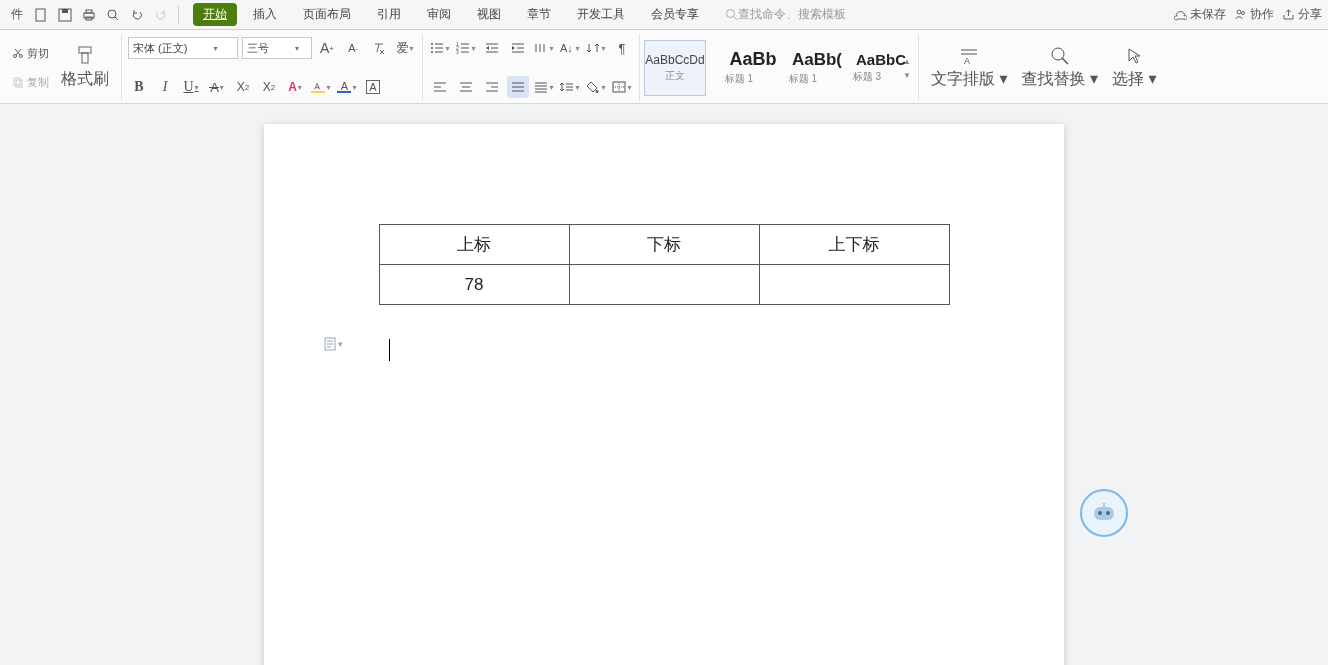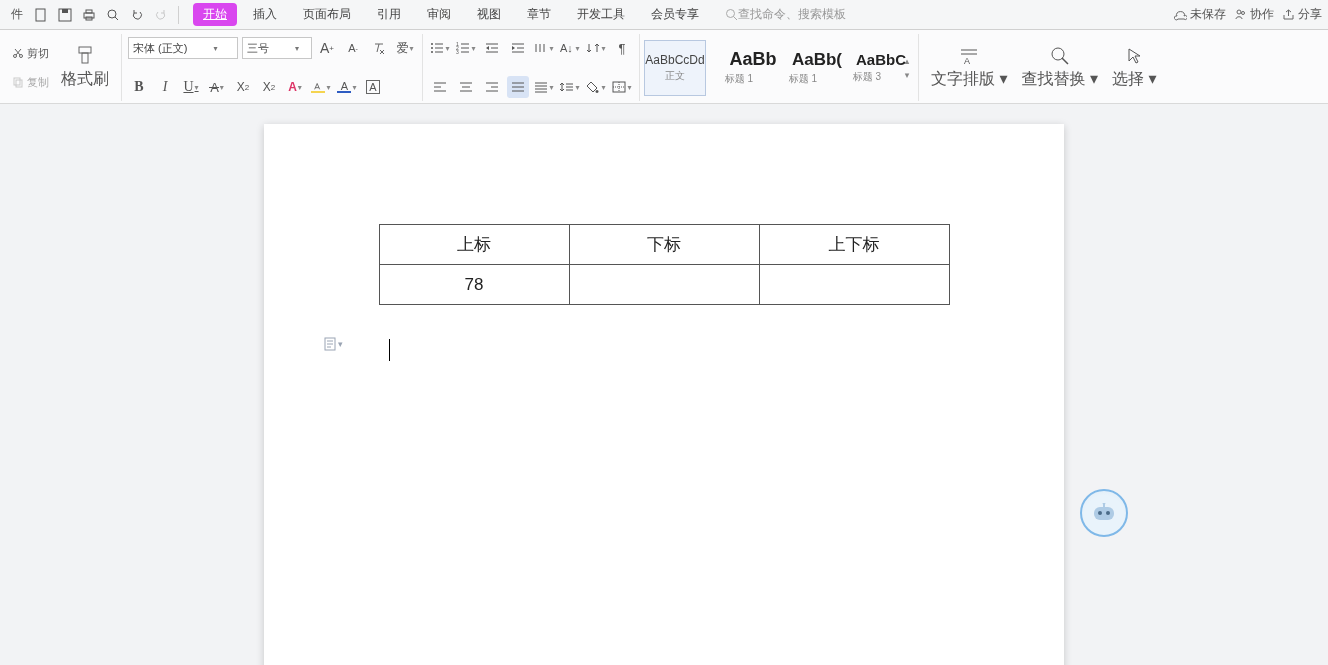--- a/index.html
+++ b/index.html
@@ -4,21 +4,21 @@
 <style>
 * { margin: 0; padding: 0; box-sizing: border-box; font-family: "Microsoft YaHei", sans-serif; }
 body { width: 1328px; height: 665px; background: #fff; overflow: hidden; font-size: 12px; color: #333; }
 
 
 .qat { height: 30px; display: flex; align-items: center; padding: 0 6px; gap: 2px; border-bottom: 1px solid #d0d0d0; background: #f5f6f7; }
 .qat .ico { width: 22px; height: 22px; display: flex; align-items: center; justify-content: center; color: #555; border-radius: 3px; cursor: pointer; }
 .qat .sep { width: 1px; height: 18px; background: #d0d0d0; margin: 0 4px; }
 .qat .menu-tabs { display: flex; gap: 6px; margin-left: 8px; }
 .qat .mtab { padding: 3px 10px; border-radius: 4px; cursor: pointer; color: #444; }
-.qat .mtab.active { background: #d946ef; color: #fff; text-decoration: underline; }
+.qat .mtab.active { background: #4d7c0f; color: #fff; text-decoration: underline; }
 .qat .search { margin-left: 14px; display: flex; align-items: center; gap: 0; color: #999; font-size: 12px; }
 .qat .right { margin-left: auto; display: flex; gap: 8px; align-items: center; color: #555; }
 .qat .right .rbtn { display: flex; align-items: center; gap: 3px; cursor: pointer; }
 
 
 .ribbon { height: 74px; display: flex; align-items: stretch; background: #fbfbfc; border-bottom: 1px solid #d9d9d9; padding: 4px 6px 2px; }
 .rgroup { display: flex; flex-direction: column; justify-content: space-between; padding: 0 6px; border-right: 1px solid #e3e3e3; }
 .rgroup:last-child { border-right: none; }
 .rrow { display: flex; align-items: center; gap: 4px; height: 28px; }
 .rrow .rbtn { min-width: 22px; height: 22px; display: flex; align-items: center; justify-content: center; color: #555; cursor: pointer; border-radius: 3px; position: relative; }

